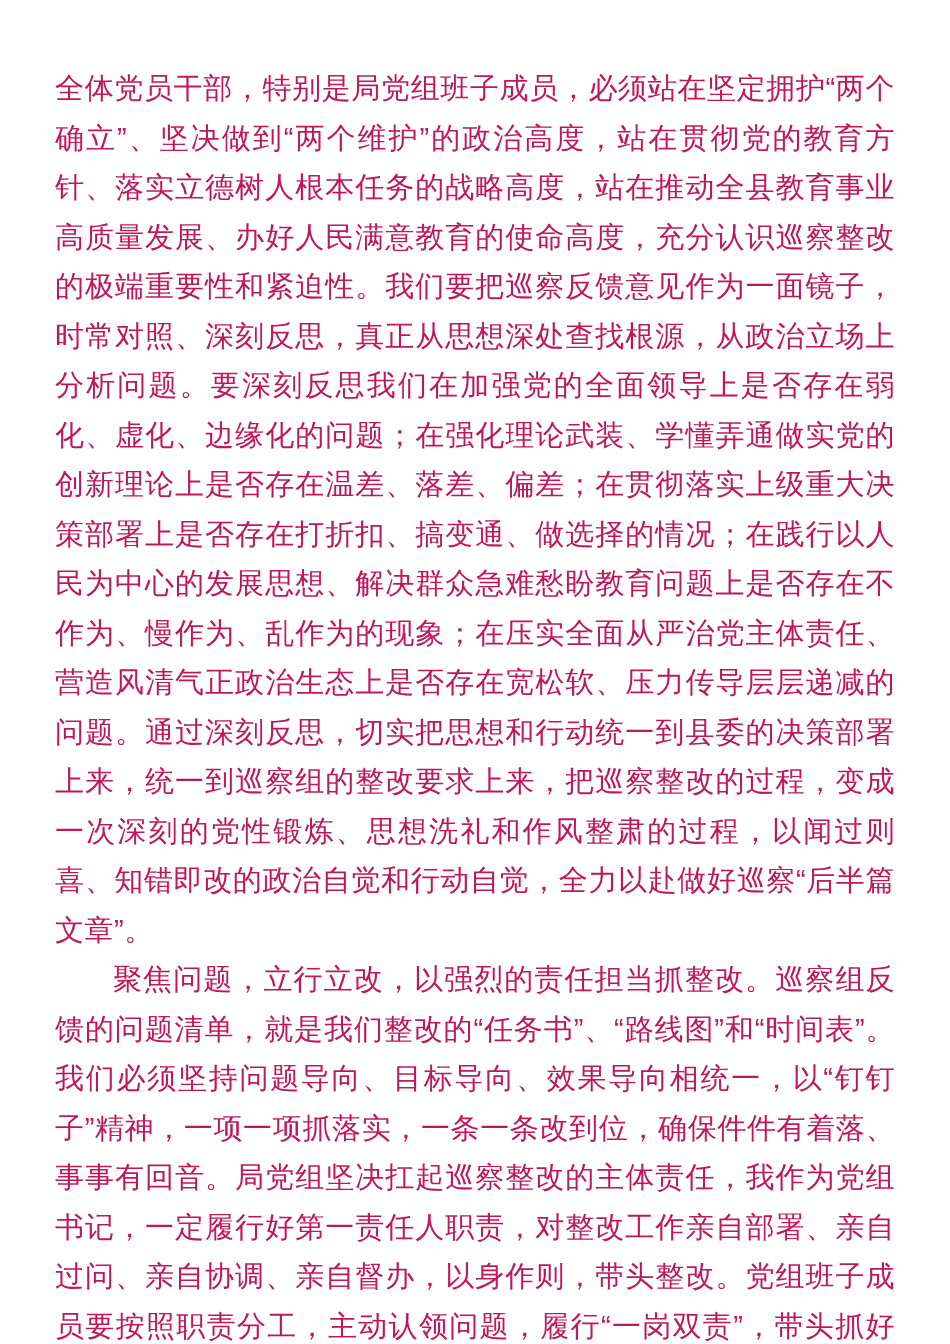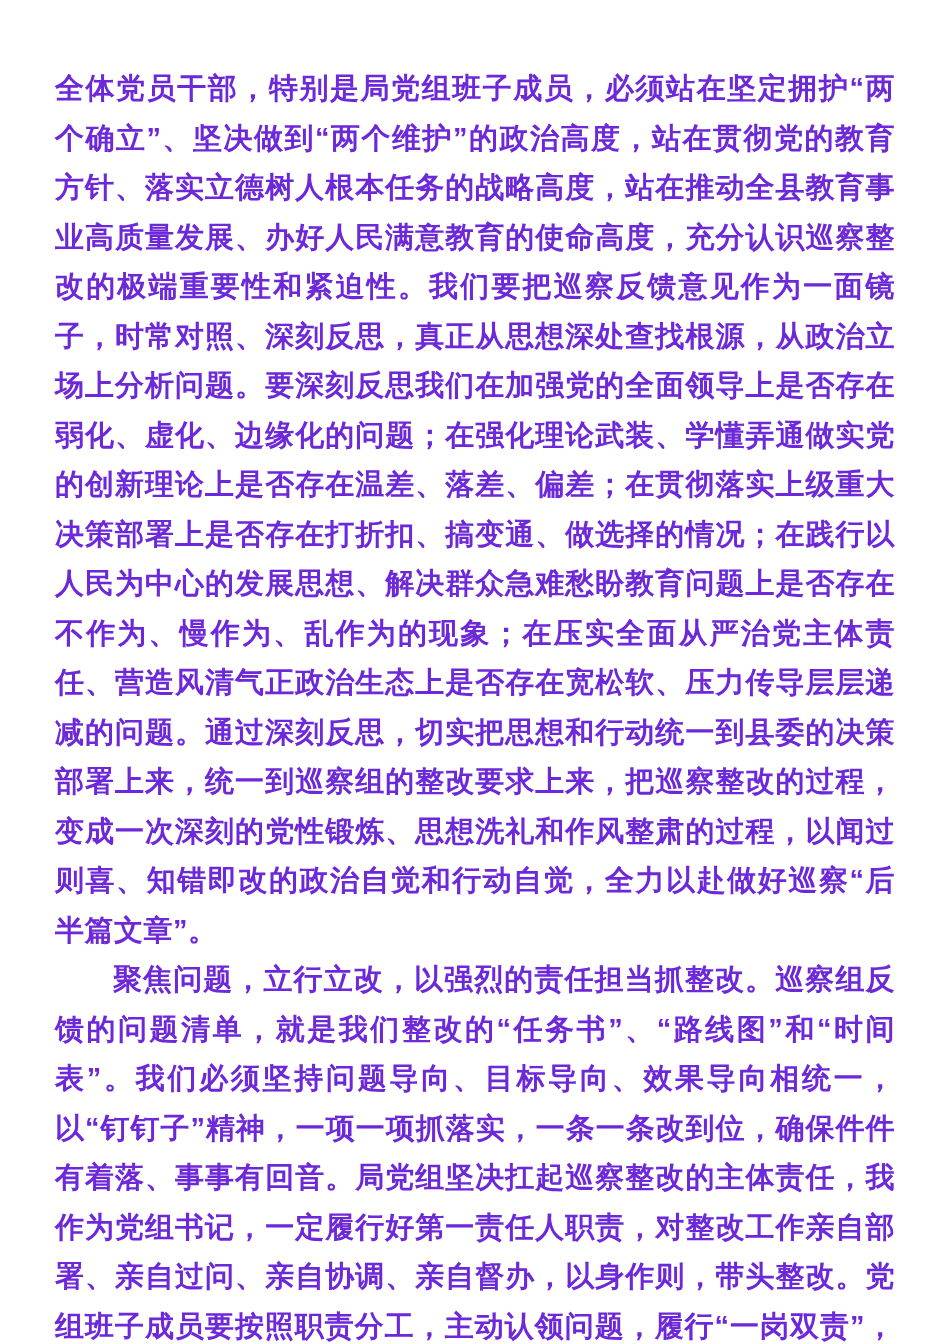--- a/index.html
+++ b/index.html
@@ -11,26 +11,26 @@
     width: 950px;
     height: 1344px;
     margin: 0 auto;
     background: #ffffff;
     padding: 64px 55px 0 55px;
     overflow: hidden;
   }
   .para {
     font-size: 29px;
     line-height: 49.5px;
-    color: #6d28d9;
+    color: #be185d;
     text-align: justify;
     text-justify: inter-ideograph;
     letter-spacing: 0.5px;
     word-break: break-all;
-    font-weight: 700;
+    font-weight: 400;
   }
   .para.indent {
     text-indent: 2em;
   }
 </style>
 </head>
 <body>
 
 <div class="page">
   <p class="para">全体党员干部，特别是局党组班子成员，必须站在坚定拥护“两个确立”、坚决做到“两个维护”的政治高度，站在贯彻党的教育方针、落实立德树人根本任务的战略高度，站在推动全县教育事业高质量发展、办好人民满意教育的使命高度，充分认识巡察整改的极端重要性和紧迫性。我们要把巡察反馈意见作为一面镜子，时常对照、深刻反思，真正从思想深处查找根源，从政治立场上分析问题。要深刻反思我们在加强党的全面领导上是否存在弱化、虚化、边缘化的问题；在强化理论武装、学懂弄通做实党的创新理论上是否存在温差、落差、偏差；在贯彻落实上级重大决策部署上是否存在打折扣、搞变通、做选择的情况；在践行以人民为中心的发展思想、解决群众急难愁盼教育问题上是否存在不作为、慢作为、乱作为的现象；在压实全面从严治党主体责任、营造风清气正政治生态上是否存在宽松软、压力传导层层递减的问题。通过深刻反思，切实把思想和行动统一到县委的决策部署上来，统一到巡察组的整改要求上来，把巡察整改的过程，变成一次深刻的党性锻炼、思想洗礼和作风整肃的过程，以闻过则喜、知错即改的政治自觉和行动自觉，全力以赴做好巡察“后半篇文章”。</p>

